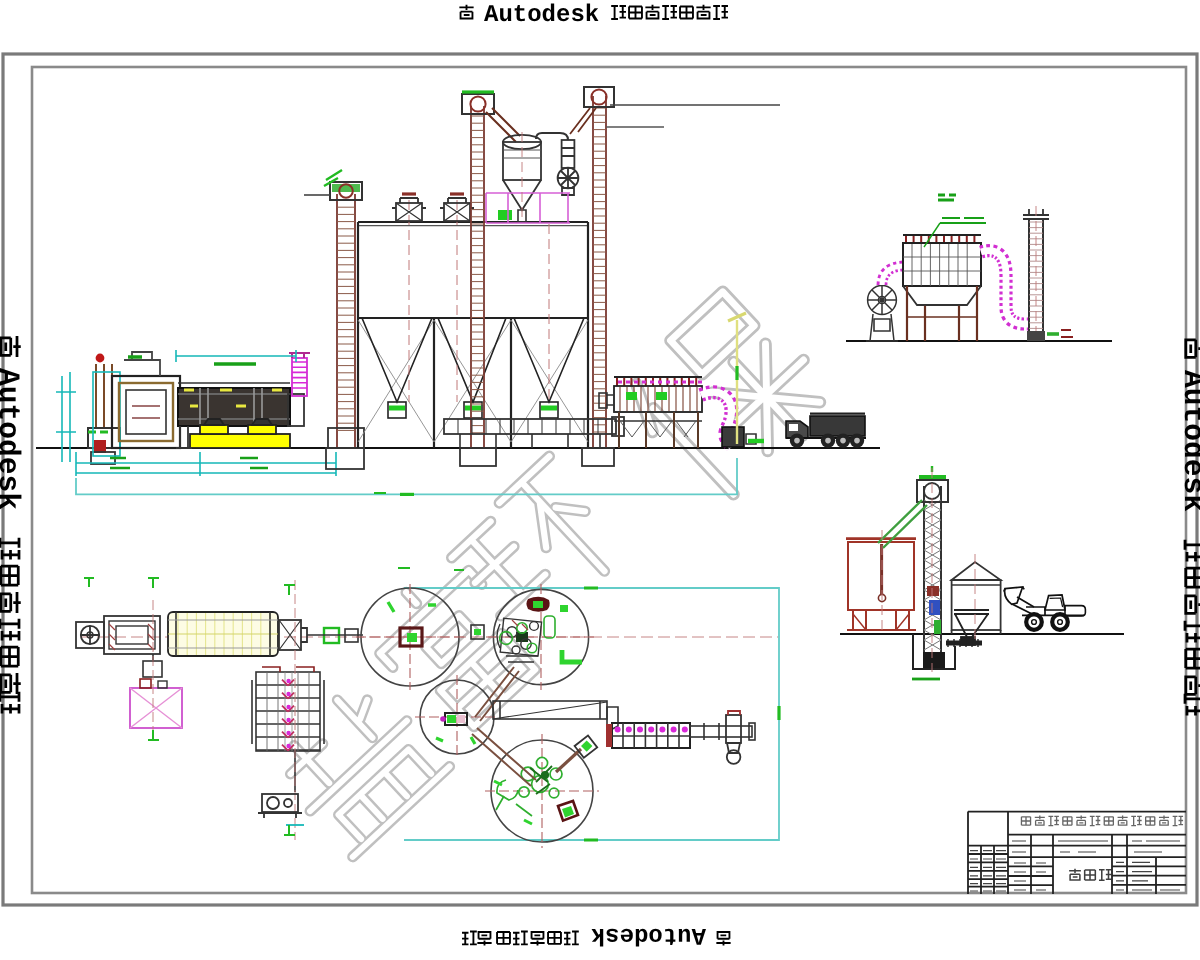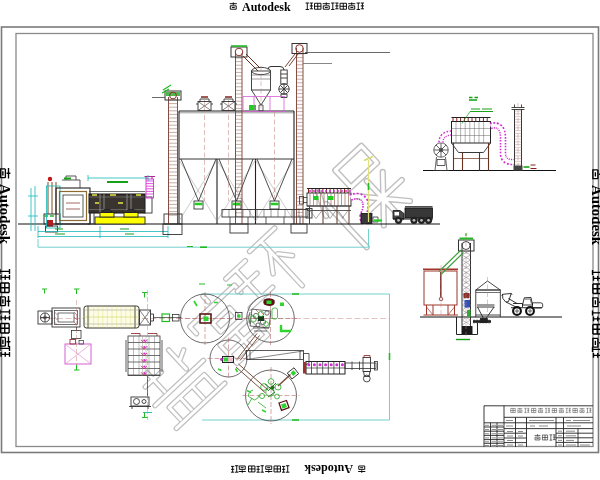--- a/index.html
+++ b/index.html
@@ -1,17 +1,17 @@
 <!DOCTYPE html>
 <html><head>
 <meta charset="utf-8">
 <style>
 html,body{margin:0;padding:0;background:#ffffff;}
 #page{position:relative;width:600px;height:480px;overflow:hidden;background:#ffffff;
-font-family:Liberation Serif, serif;}
+font-family:Liberation Mono, monospace;}
 svg{position:absolute;top:0;left:0;}
 </style>
 </head>
 <body>
 <div id="page">
 <svg width="600" height="480" viewBox="0 0 600 480">
 <defs>
 
 <symbol id="cjkA" viewBox="0 0 10 10">
 <path d="M1.2 1.5h7.6M1.2 1.5v7M8.8 1.5v7M1.2 8.5h7.6M1.2 5h7.6M5 1.5v7" stroke="#000" stroke-width="1.1" fill="none"></path>

